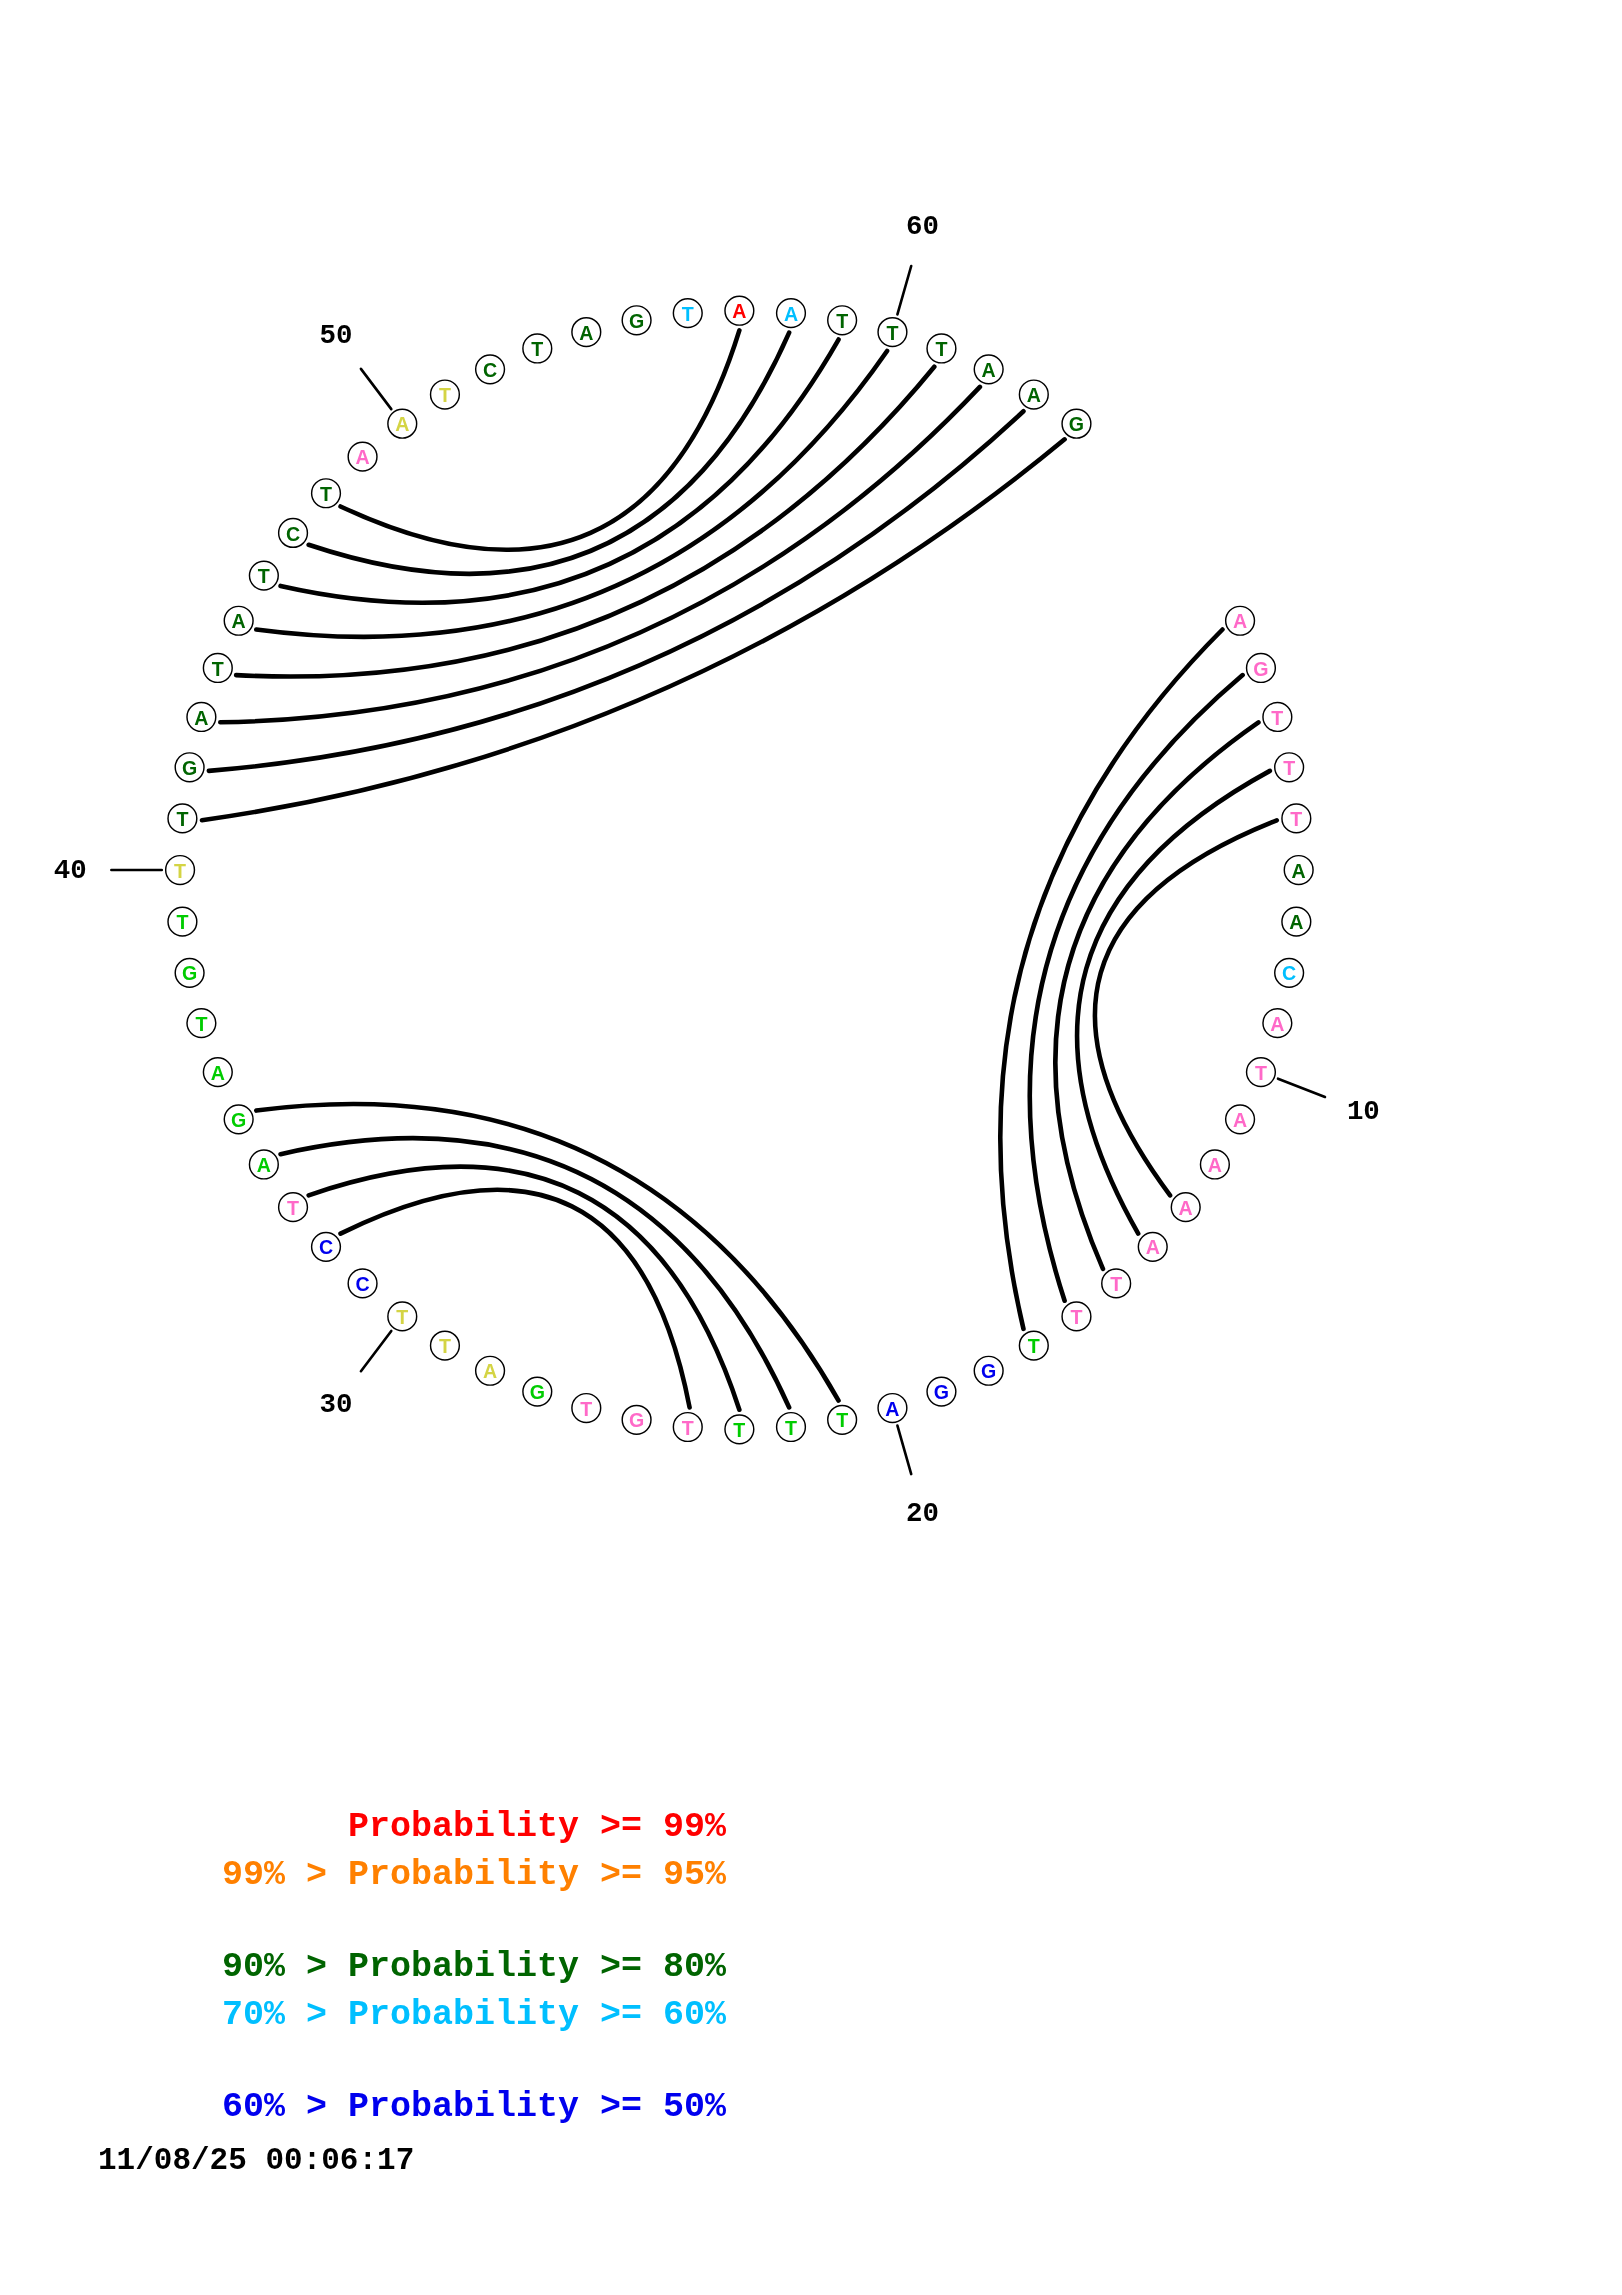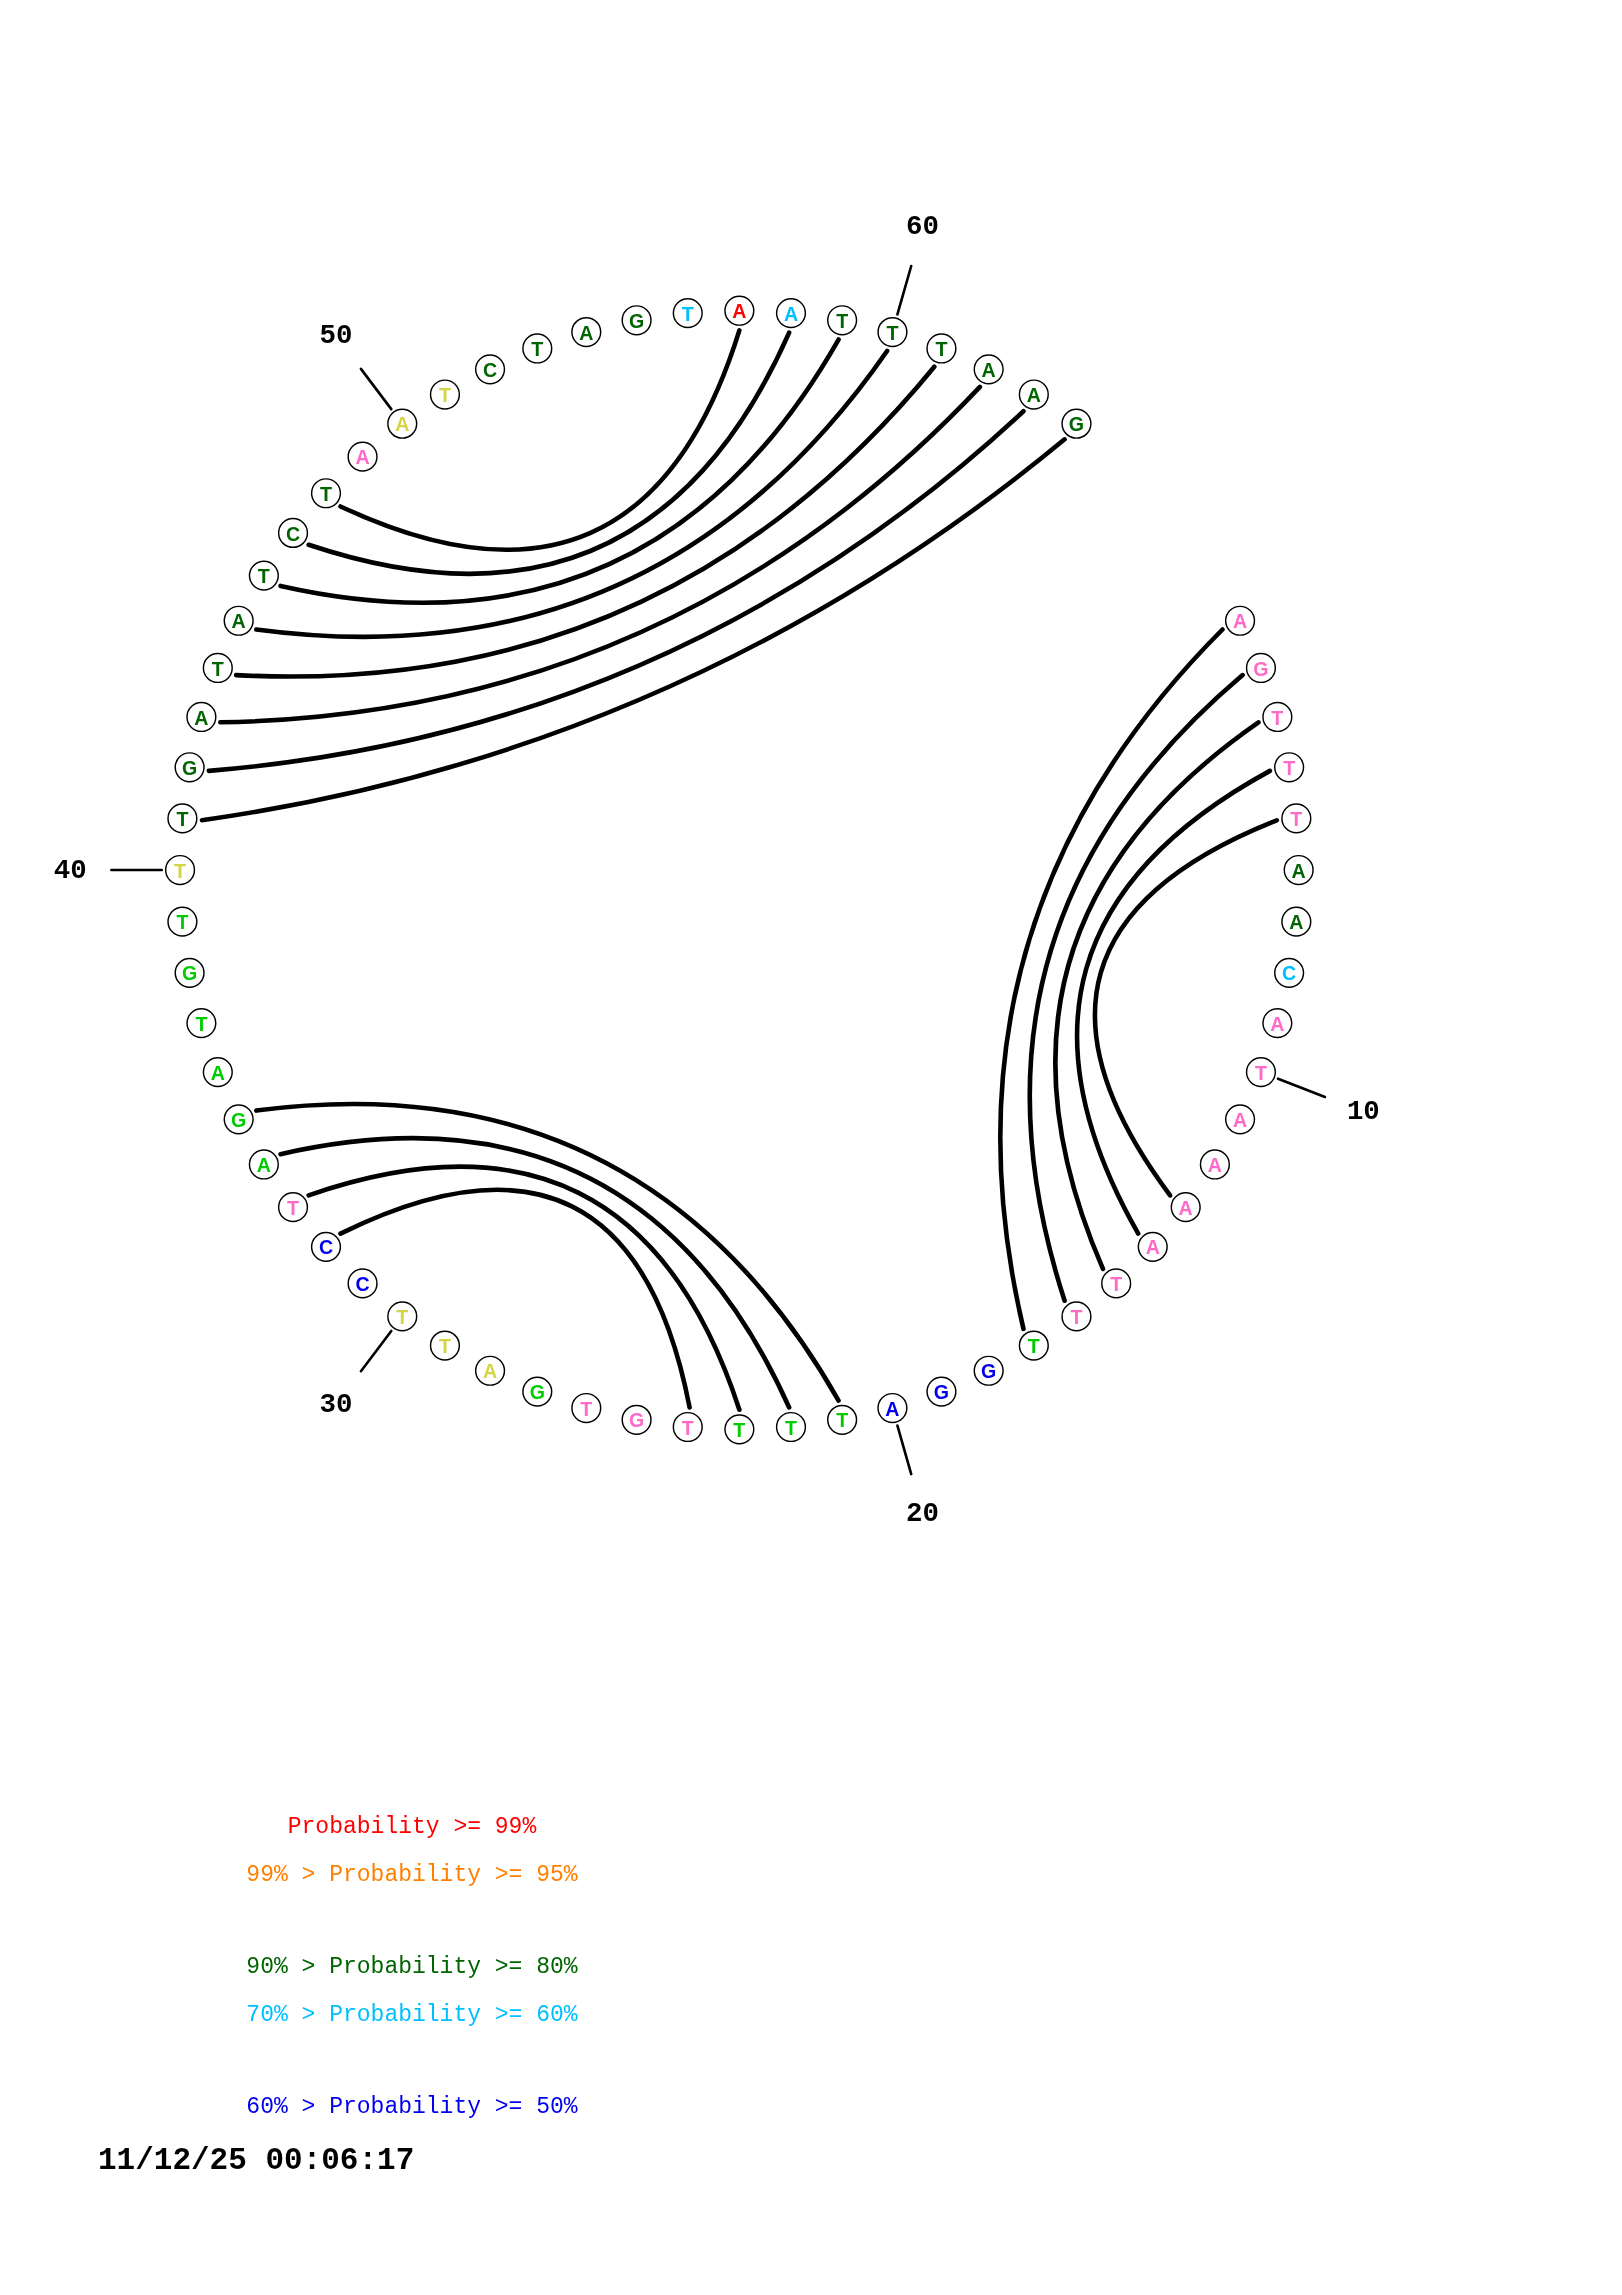--- a/index.html
+++ b/index.html
@@ -27,26 +27,26 @@
     height: 1570px;
   }
   .legend {
     position: absolute;
     left: 98px;
     top: 1803px;
     width: 654px;
   }
   .legend-row {
     font-family: "Liberation Mono", monospace;
-    font-size: 23px;
-    font-weight: normal;
+    font-size: 35px;
+    font-weight: bold;
     letter-spacing: 0px;
     line-height: 48px;
     white-space: pre;
-    text-align: center;
+    text-align: right;
     width: 628px;
   }
   .timestamp {
     position: absolute;
     left: 98px;
     top: 2143px;
     font-family: "Liberation Mono", monospace;
     font-size: 31px;
     font-weight: bold;
     color: #000000;
@@ -379,15 +379,15 @@
     </svg>
 
   <div class="legend">
     <div class="legend-row" style="color: rgb(255, 0, 0);">Probability &gt;= 99%</div>
     <div class="legend-row" style="color: rgb(255, 128, 0);">99% &gt; Probability &gt;= 95%</div>
     <div class="legend-row" style="color: rgb(0, 100, 0); margin-top: 44px;">90% &gt; Probability &gt;= 80%</div>
     <div class="legend-row" style="color: rgb(0, 191, 255);">70% &gt; Probability &gt;= 60%</div>
     <div class="legend-row" style="color: rgb(0, 0, 238); margin-top: 44px;">60% &gt; Probability &gt;= 50%</div>
   </div>
 
-  <div class="timestamp">11/12/25 00:06:17</div>
+  <div class="timestamp">11/08/25 00:06:17</div>
 </div>
 
 
 </body></html>

